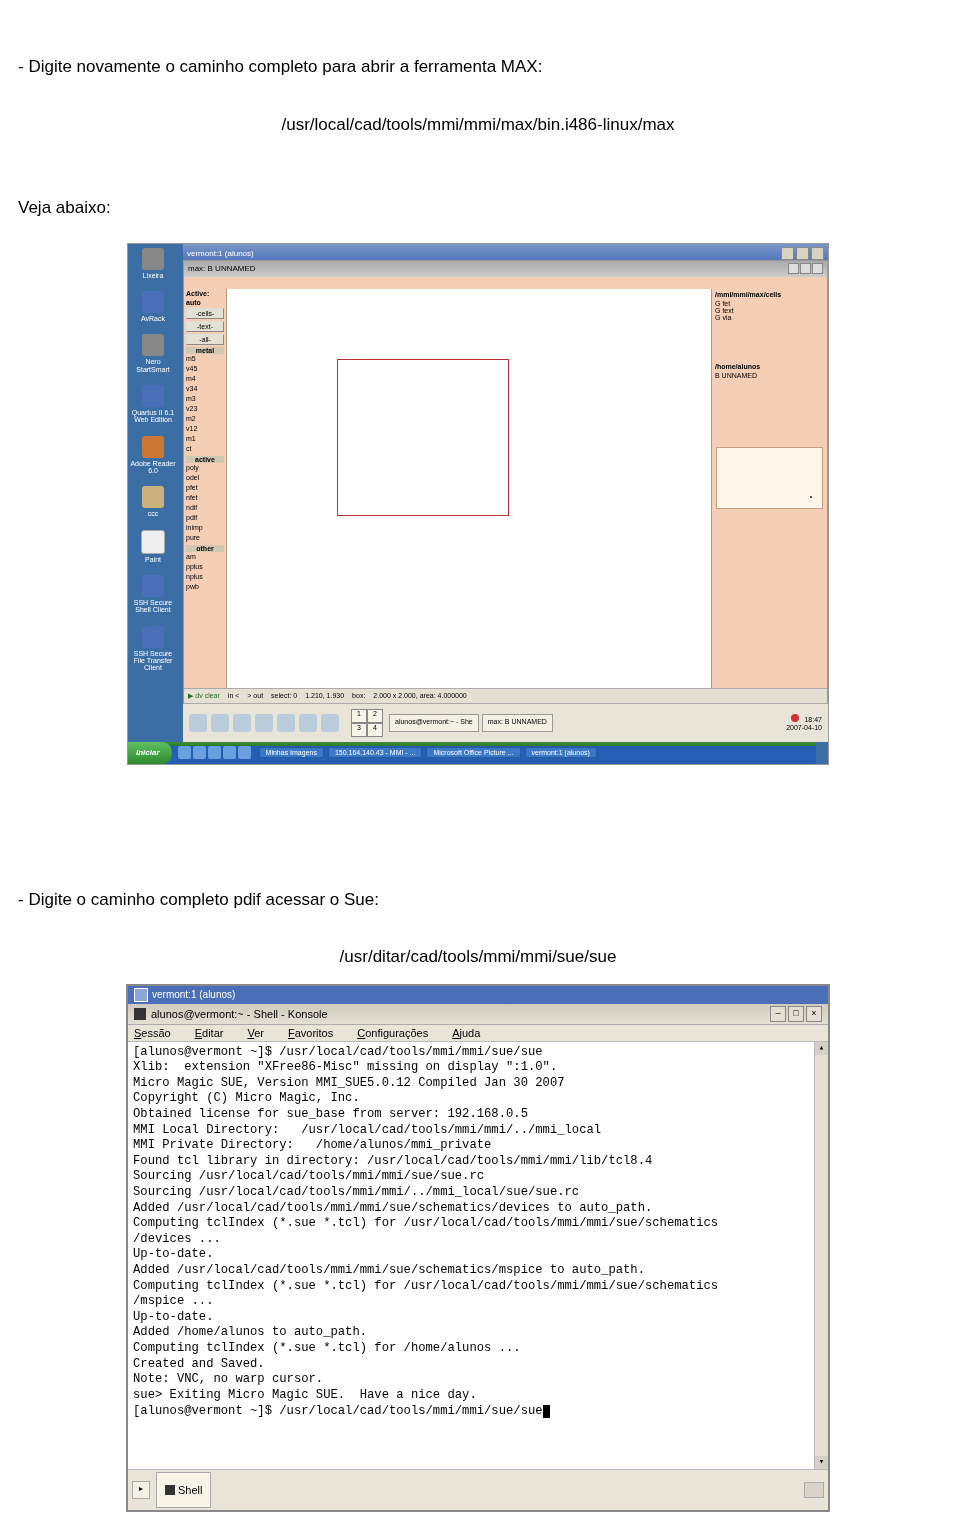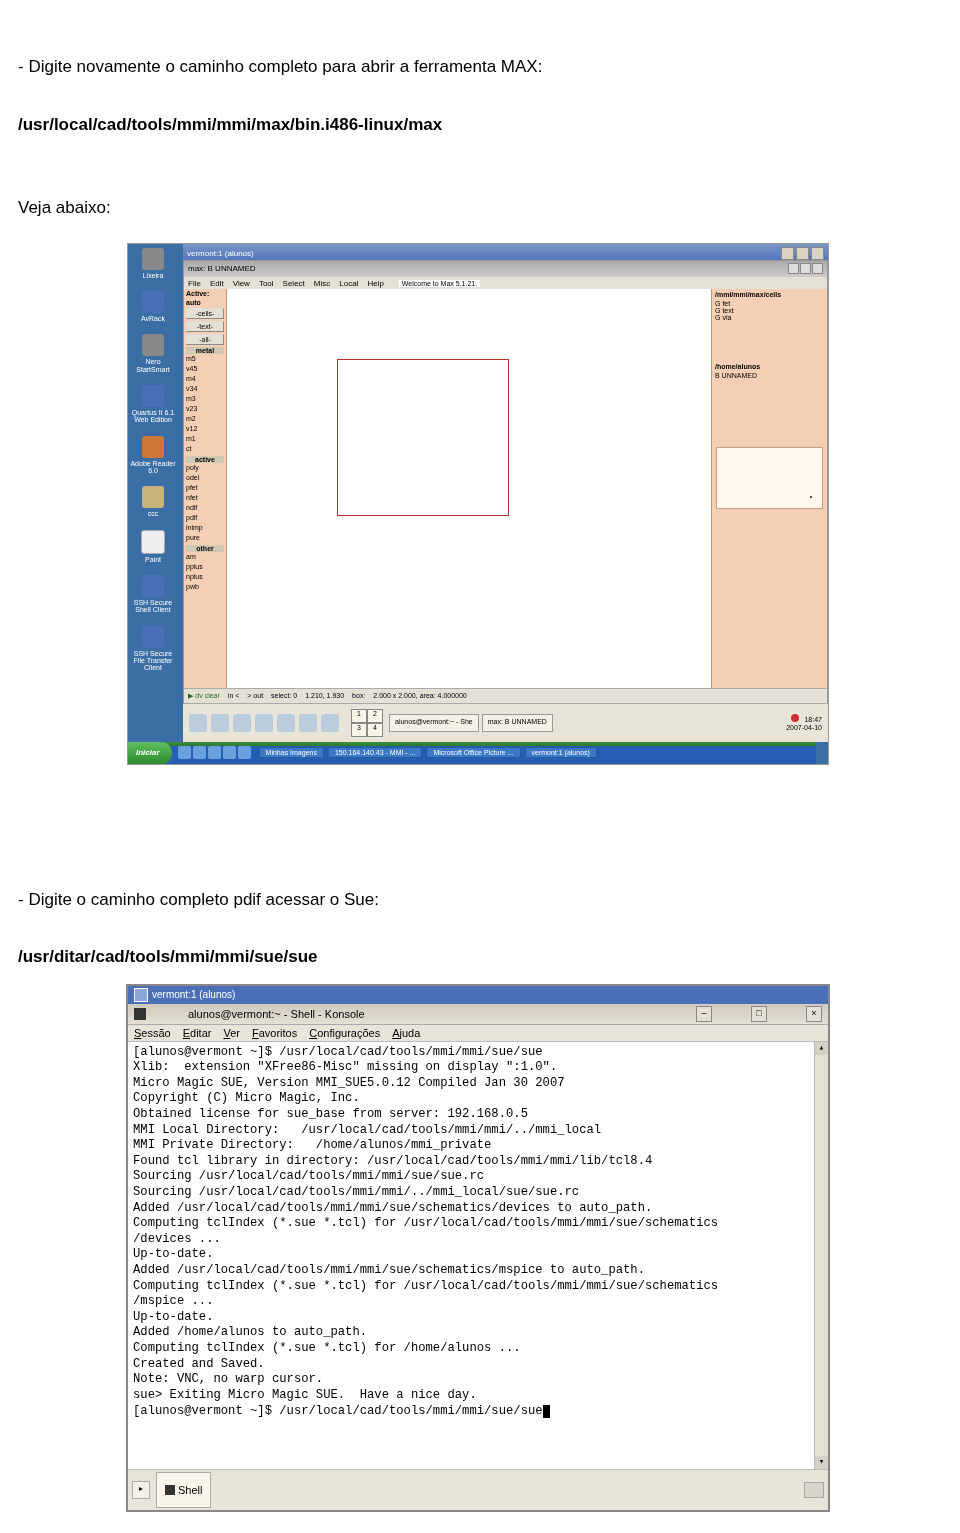--- a/index.html
+++ b/index.html
@@ -5,21 +5,21 @@
   body {
     font-family: Verdana, Arial, sans-serif;
     font-size: 17px;
     color: #000;
     margin: 0;
     padding: 22px 18px;
     background: #fff;
     width: 920px;
   }
   .doc-line { line-height: 1.5; margin-top: 32px; }
-  .bold { font-weight: bold; font-family: Verdana, sans-serif; }
+  .bold { font-weight: normal; font-family: Verdana, sans-serif; text-align: center; }
   .section-gap { height: 26px; }
 
   
   .ss1 {
     width: 700px;
     height: 520px;
     margin: 0 auto;
     position: relative;
     background: #3b6ea5;
     border: 1px solid #999;
@@ -101,26 +101,26 @@
 
   
   .ss2{
     width:700px; margin:4px auto 0; border:2px solid #888;
     font-family: Tahoma, sans-serif;
   }
   .ss2 .vnc-bar{background:#4a6fb8;color:#fff;font-size:10px;padding:2px 6px;display:flex;align-items:center;}
   .ss2 .vnc-bar .ico{width:12px;height:12px;background:#89a7d8;border:1px solid #fff;margin-right:4px;}
   .ss2 .konsole-title{
     background:linear-gradient(#cfcabc,#e4e0d4);display:flex;align-items:center;
-    font-size:11px;padding:2px 6px;border-bottom:1px solid #aaa;gap:37px;
+    font-size:11px;padding:2px 6px;border-bottom:1px solid #aaa;
   }
   .ss2 .konsole-title .kico{width:12px;height:12px;background:#333;margin-right:5px;}
   .ss2 .konsole-title .spacer{flex:1;}
   .ss2 .konsole-title .wb{width:14px;height:14px;border:1px solid #888;margin-left:2px;background:#e4e0d4;text-align:center;font-size:9px;line-height:13px;}
-  .ss2 .konsole-menu{background:#e8e4d8;font-size:11px;padding:2px 6px;display:flex;gap:12px;border-bottom:1px solid #bbb;}
+  .ss2 .konsole-menu{background:#e8e4d8;font-size:11px;padding:2px 6px;display:flex;gap:24px;border-bottom:1px solid #bbb;}
   .ss2 .konsole-menu span .ul{text-decoration:underline;}
   .ss2 .term{
     background:#fff;color:#000;font-family:"Courier New",monospace;
     font-size:12.2px;line-height:1.28;padding:3px 3px 3px 5px;
     white-space:pre;position:relative;border-radius:13px;
   }
   .ss2 .term .scroll{position:absolute;right:0;top:0;bottom:0;width:13px;background:#e4e0d4;border-left:1px solid #bbb;}
   .ss2 .term .scroll .up,.ss2 .term .scroll .dn{position:absolute;left:0;right:0;height:13px;background:#d4d0c4;text-align:center;font-size:9px;line-height:12px;}
   .ss2 .term .scroll .up{top:0;} .ss2 .term .scroll .dn{bottom:0;}
   .ss2 .term .cursor{display:inline-block;width:7px;height:13px;background:#000;vertical-align:text-bottom;}
@@ -164,31 +164,20 @@
 
   <div class="kde-bg">
     <div class="max-win">
       <div class="max-title">
         <span>max: B  UNNAMED</span>
         <span class="spacer"></span>
         <span class="mmx"></span>
         <span class="mmx"></span>
         <span class="mmx"></span>
       </div>
-      <div class="menu-bar" id="maxmenus">
-      <span>File</span>
-          <span>Edit</span>
-          <span>View</span>
-          <span>Tool</span>
-          <span>Select</span>
-          <span>Misc</span>
-          <span>Local</span>
-          <span>Help</span>
-          <span class="welcome">Welcome to Max 5.1.21.</span>
-        </div>
       <div class="max-body">
         <div class="left-panel" id="leftpanel">
             <div class="hdr">Active:</div>
             <div class="hdr">auto</div>
             <div class="btn">-cells-</div>
             <div class="btn">-text-</div>
             <div class="btn">-all-</div>
             <div class="grp">metal</div>
             <div class="layer">m5</div>
             <div class="layer">v45</div>

